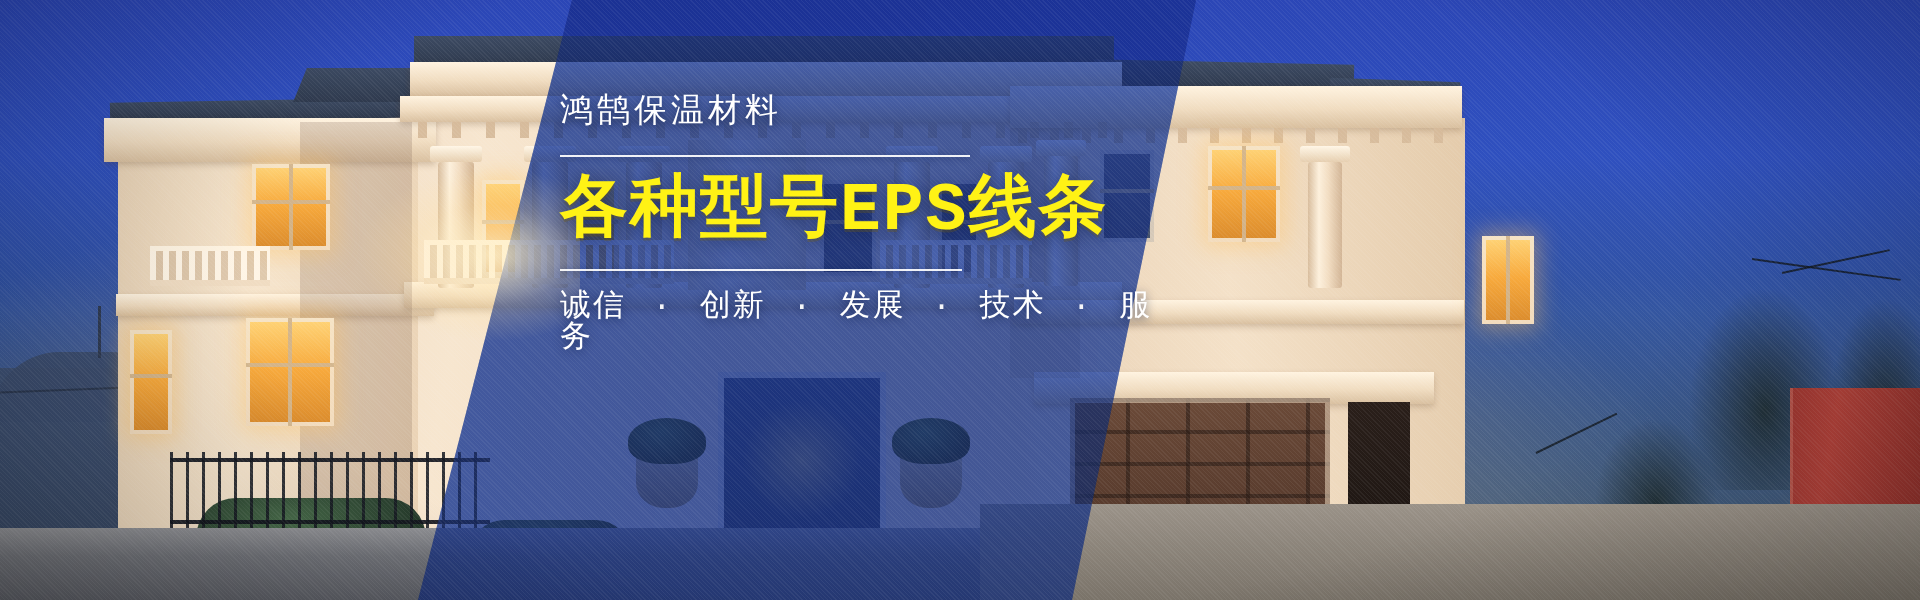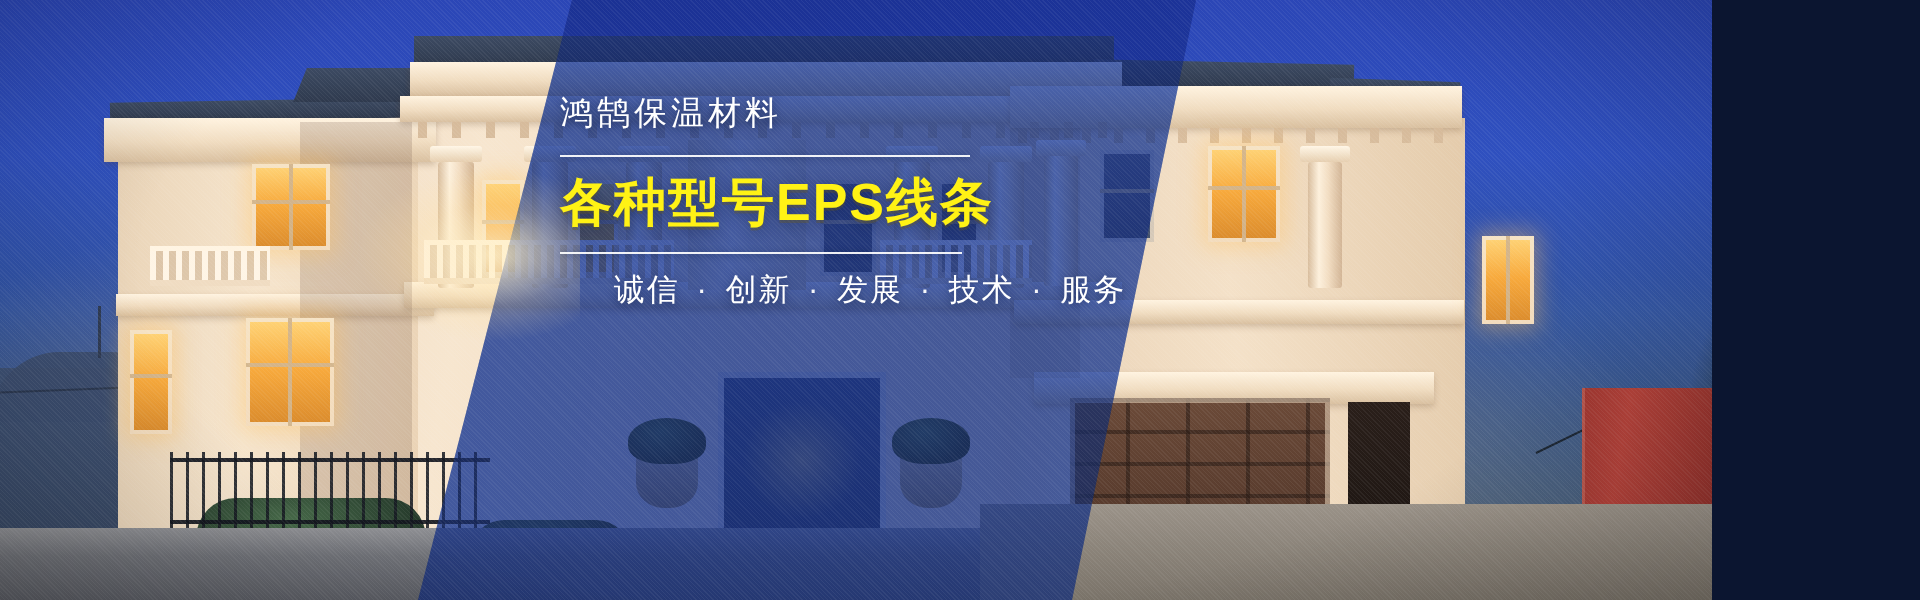--- a/index.html
+++ b/index.html
@@ -1,24 +1,25 @@
 <!DOCTYPE html>
 <html><head>
 <meta charset="utf-8">
 <style>
   * { margin:0; padding:0; box-sizing:border-box; }
   html,body { background:#0b1530; }
   body { font-family:"Liberation Sans","DejaVu Sans",sans-serif; }
 
   .banner{
     position:relative;
-    width:1712px;
+    width:1920px;
     height:600px;
     overflow:hidden;
     background:#4c1d95;
+    font-family:Liberation Mono, monospace;
   }
 
   
   .sky{
     position:absolute; inset:0;
     background:
       radial-gradient(ellipse 900px 420px at 1120px 480px, rgba(255,205,140,.30), rgba(255,205,140,0) 62%),
       radial-gradient(ellipse 700px 340px at 330px 420px, rgba(255,190,130,.20), rgba(255,190,130,0) 62%),
       linear-gradient(180deg, #2b46b6 0%, #2f50bf 26%, #31539f 52%, #2c4878 72%, #27405f 88%, #23374f 100%);
   }
@@ -232,38 +233,37 @@
   }
   .rule{
     height:2px;
     background:rgba(255,255,255,.92);
     margin:26px 0 18px 0;
     width:410px;
     box-shadow:0 1px 6px rgba(10,25,70,.5);
   }
   .rule.bottom{ margin:22px 0 20px 0; width:402px; }
   .headline{
-    font-size:52px;
+    font-size:68px;
     line-height:1.06;
     font-weight:700;
     color:#fff215;
     letter-spacing:2px;
     text-shadow:
       0 3px 0 rgba(120,95,0,.28),
       0 4px 16px rgba(15,25,70,.55);
   }
   .headline .l2{ display:block; }
   .tagline{
     font-size:31px;
     line-height:1;
     letter-spacing:2px;
     color:#ffffff;
     font-weight:400;
     text-shadow:0 2px 10px rgba(8,20,60,.6);
-    text-align:center;
   }
   .tagline .dot{ padding:0 6px; opacity:.95; }
 </style>
 </head>
 <body>
 
 <div class="banner">
 
   <div class="sky"></div>
   <div class="sky-glow"></div>

